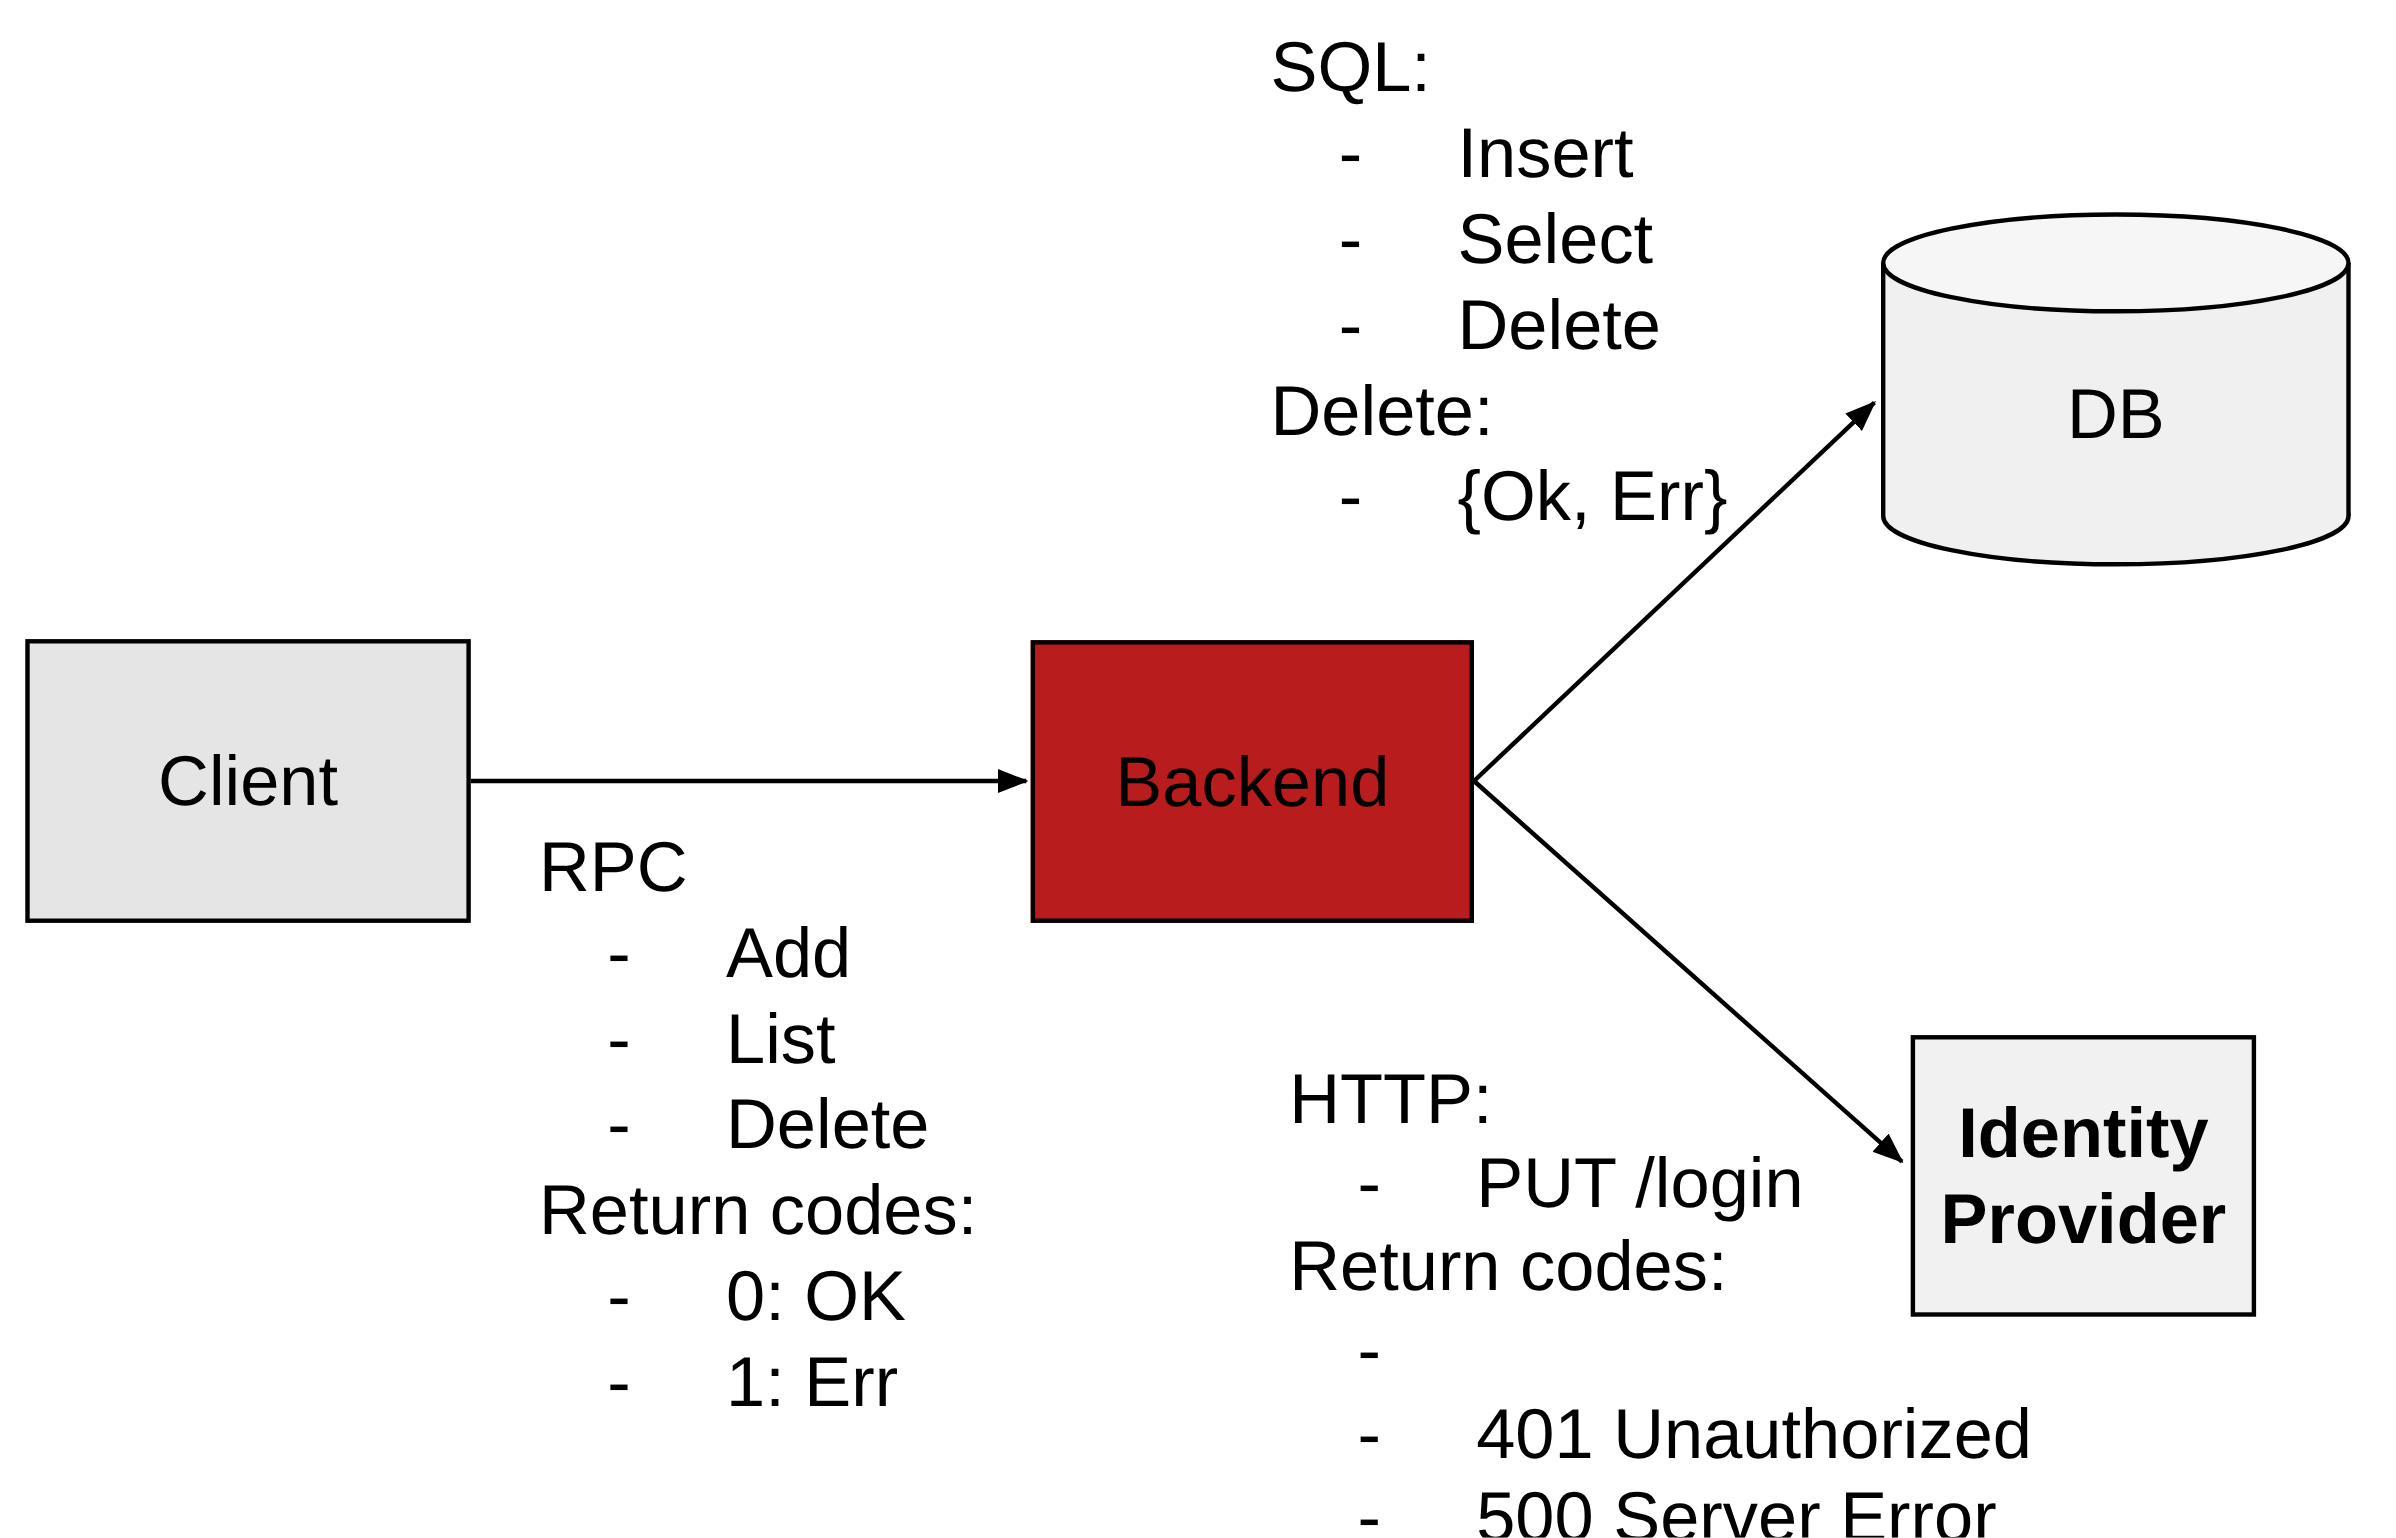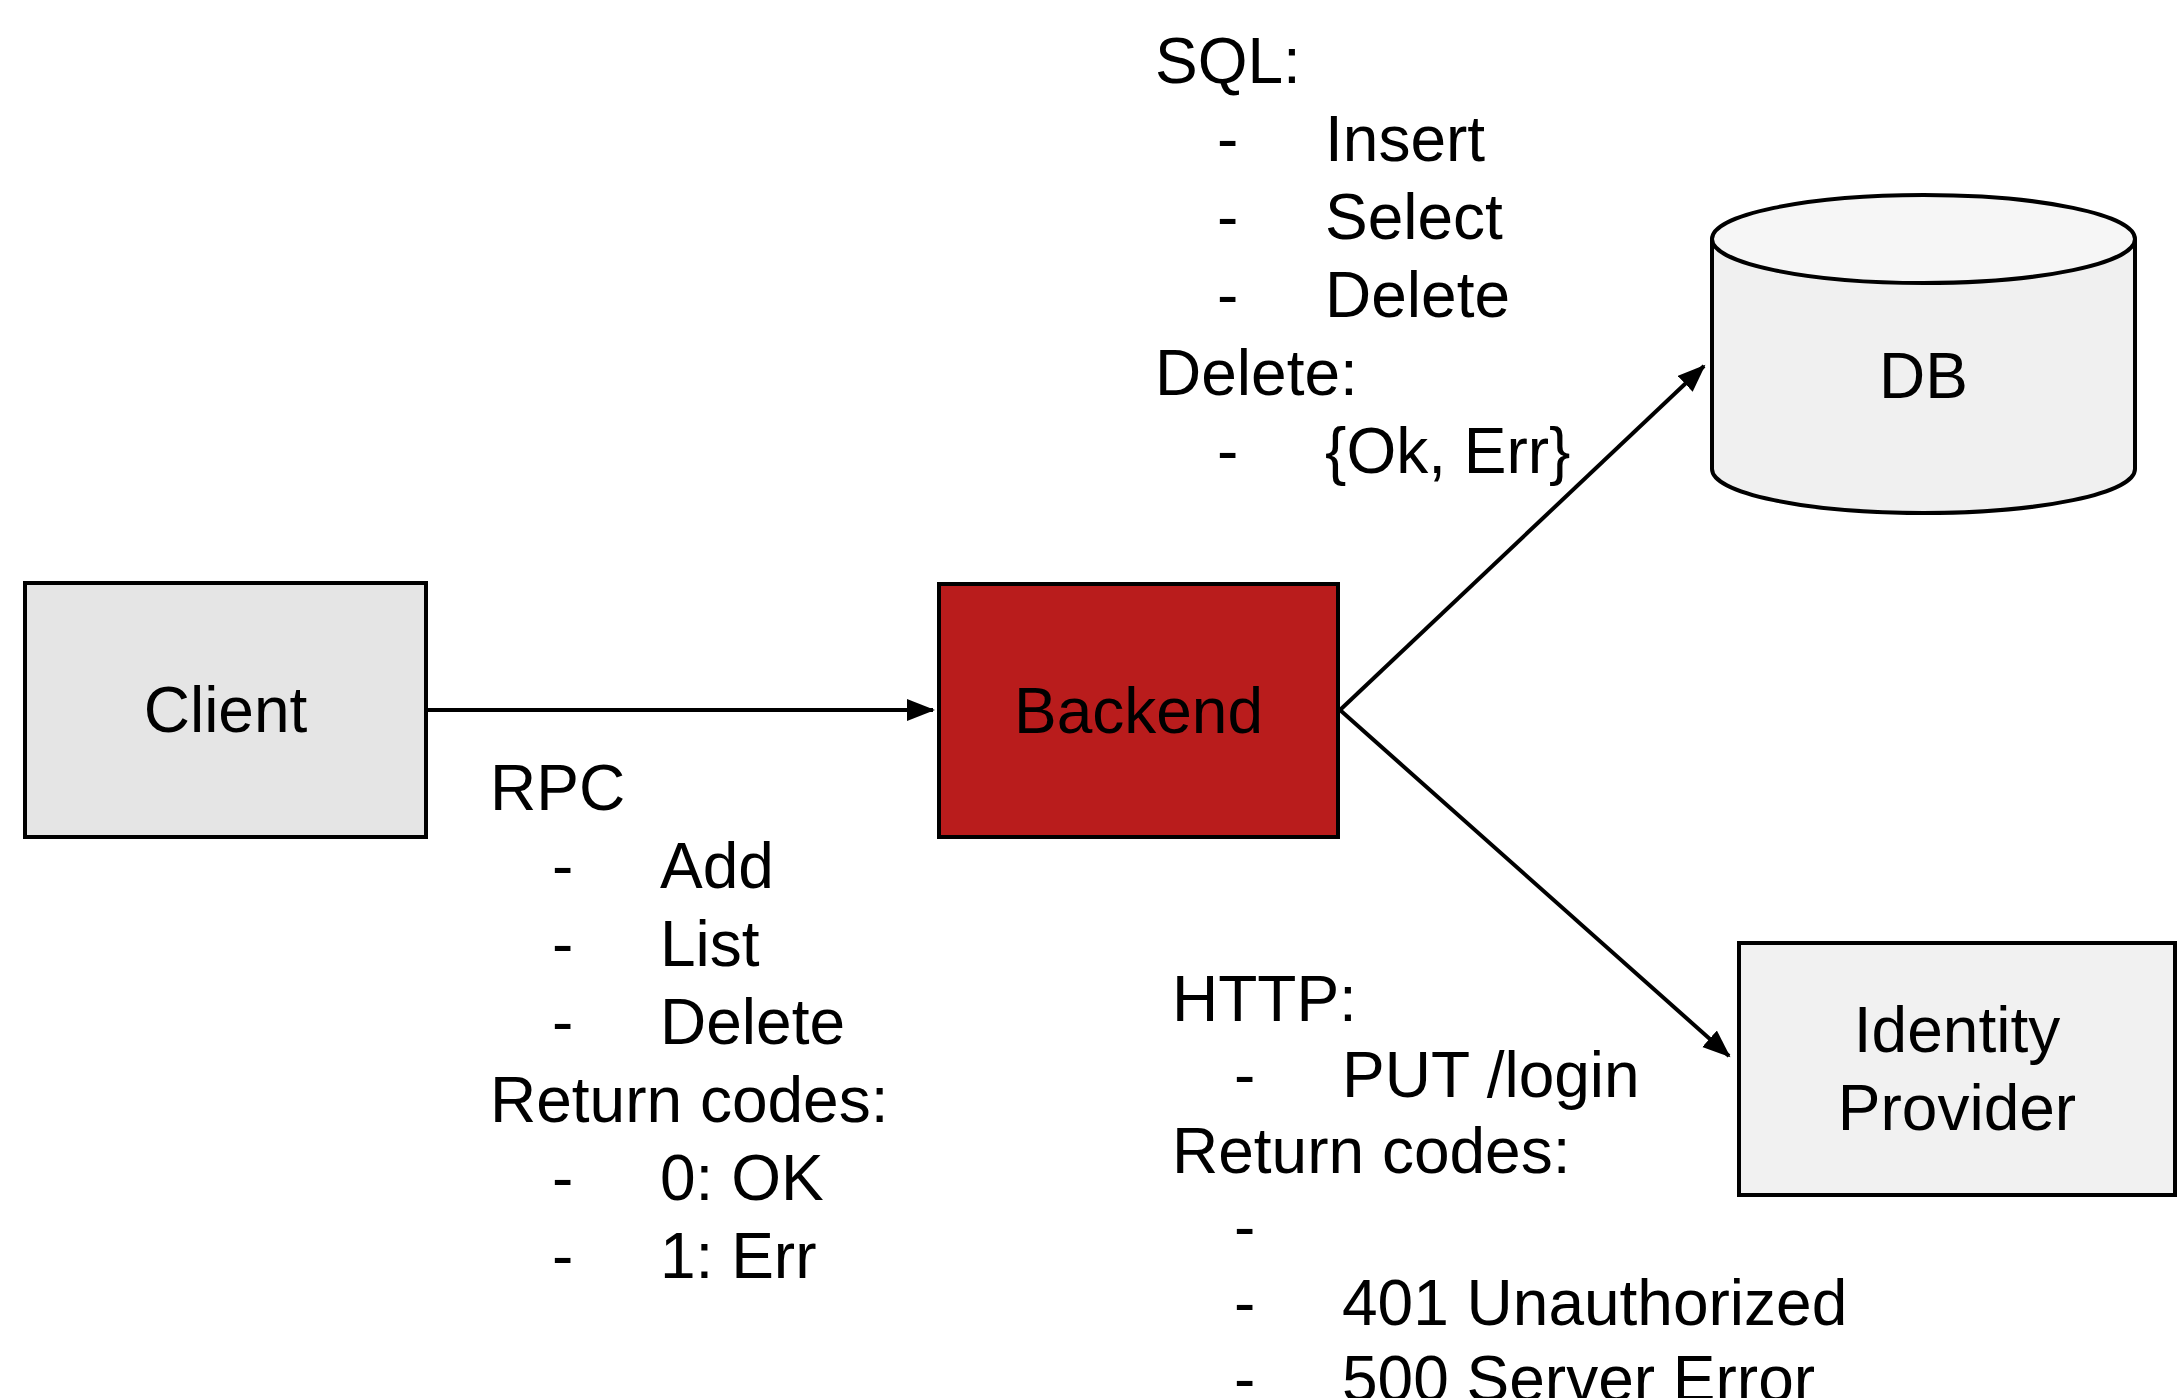--- a/index.html
+++ b/index.html
@@ -20,21 +20,21 @@
     border: 4px solid #000000;
     display: flex;
     align-items: center;
     justify-content: center;
     font-size: 64px;
     line-height: 78px;
     text-align: center;
   }
   .node--client   { left: 23px;   top: 581px; width: 405px; height: 258px; background: #e5e5e5; }
   .node--backend  { left: 937px;  top: 582px; width: 403px; height: 257px; background: #b91c1c; }
-  .node--identity { left: 1737px; top: 941px; width: 440px; height: 256px; background: #F1F1F1; }
+  .node--identity { left: 1737px; top: 941px; width: 314px; height: 256px; background: #F1F1F1; font-weight: bold; }
   .node--identity .node-label { display: inline-block; width: 340px; }
 
   .db-label {
     position: absolute;
     left: 1712px; top: 283px; width: 423px; height: 186px;
     display: flex; align-items: center; justify-content: center;
     font-size: 64px;
   }
 
   .annotation {

